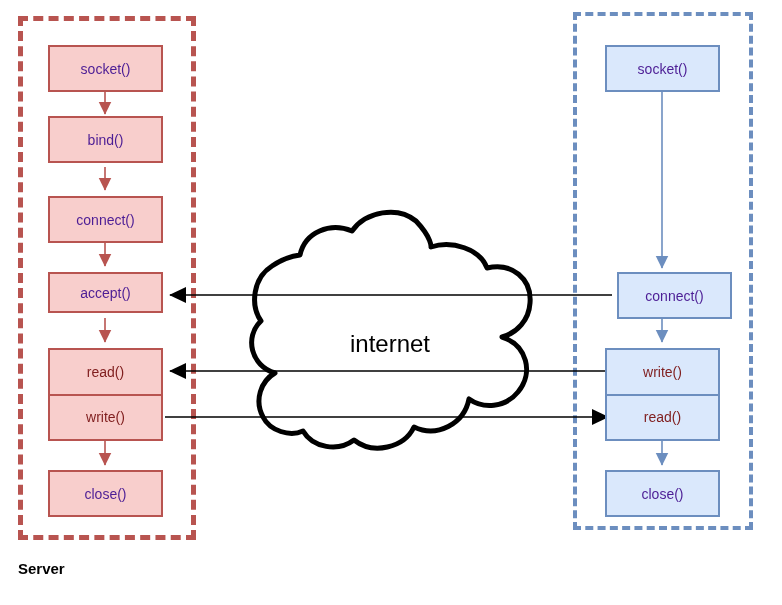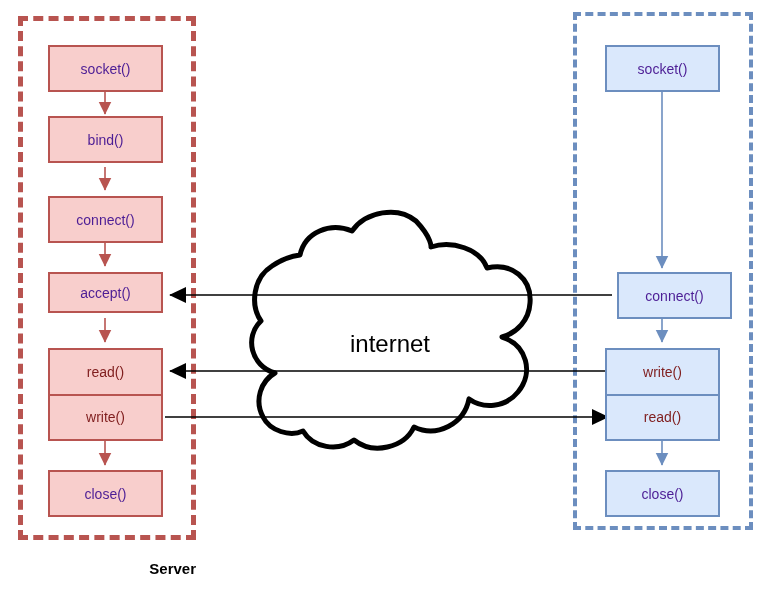--- a/index.html
+++ b/index.html
@@ -34,21 +34,21 @@
     top: 12px;
     width: 180px;
     height: 518px;
     border: 4px dashed #6c8ebf;
   }
   .group-label {
     position: absolute;
     font-size: 15px;
     font-weight: bold;
     color: #000000;
-    text-align: right;
+    text-align: left;
     white-space: nowrap;
   }
   .label-server {
     left: 18px;
     top: 560px;
     width: 178px;
   }
   .label-client {
     left: 573px;
     top: 560px;

